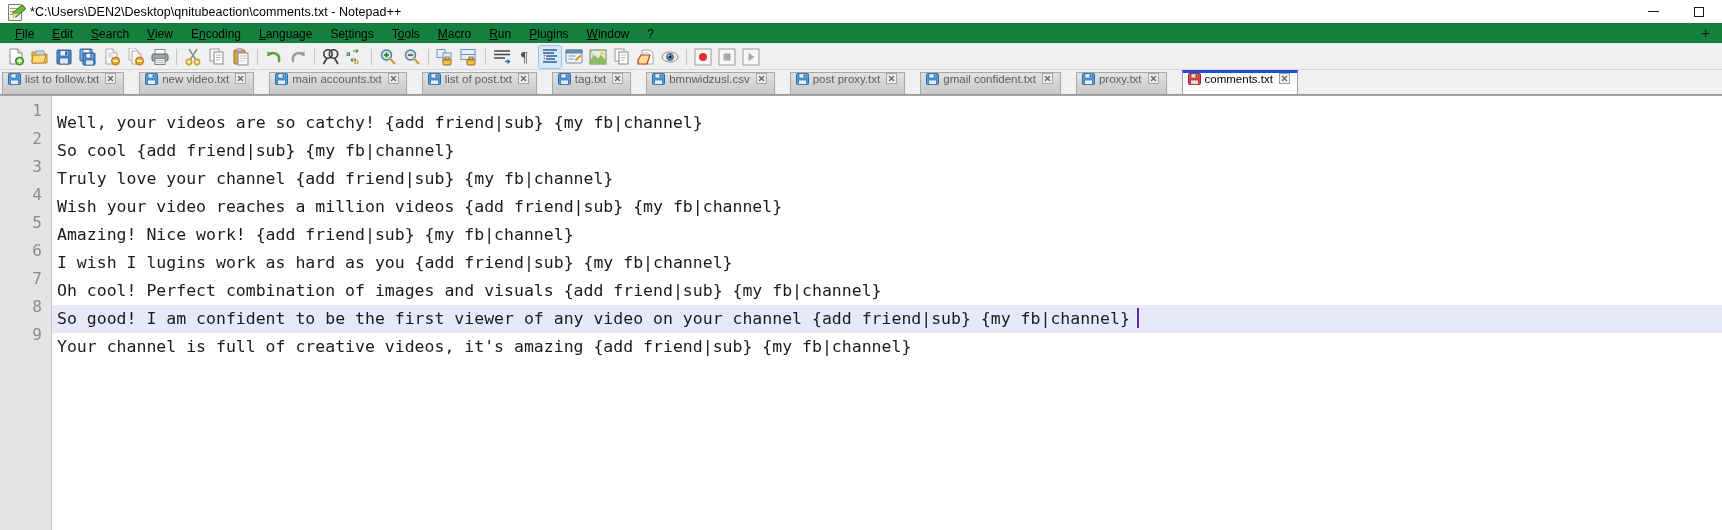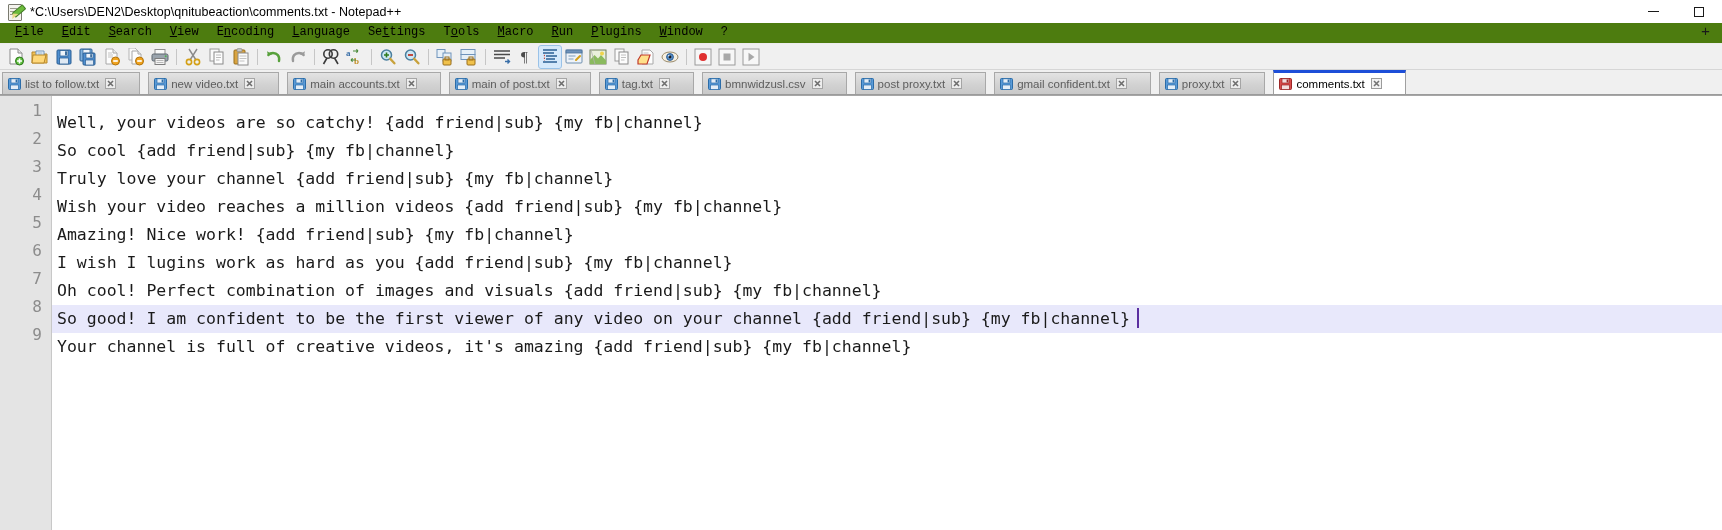--- a/index.html
+++ b/index.html
@@ -39,22 +39,22 @@
   .win-controls{position:absolute;right:0;top:0;height:23px;display:flex;}
   .win-btn{
     width:46px;height:23px;display:flex;align-items:center;justify-content:center;
     cursor:default;
   }
   .min-glyph{width:11px;height:1px;background:#1a1a1a;display:block;}
   .max-glyph{width:10px;height:10px;border:1px solid #1a1a1a;display:block;box-sizing:border-box;}
 
   
   .menubar{
-    height:20px;flex:0 0 20px;background:#4d7c0f;display:flex;align-items:flex-start;
-    position:relative;padding-left:6px;font-family:Liberation Mono, monospace;
+    height:20px;flex:0 0 20px;background:#15803d;display:flex;align-items:flex-end;
+    position:relative;padding-left:6px;
   }
   .menu-item{
     font-size:12px;color:#000;padding:2px 9px 2px 9px;white-space:nowrap;cursor:default;
   }
   .menu-item u{text-decoration:underline;}
   .menu-plus{
     position:absolute;right:12px;top:1px;font-size:15px;color:#1a1a1a;line-height:18px;cursor:default;
   }
 
   
@@ -71,23 +71,23 @@
   .tb svg{display:block;}
   .tbsep{width:1px;height:16px;background:#c6c6c6;margin:0 4px;flex:0 0 1px;}
 
   
   .tabbar{
     height:24px;flex:0 0 24px;background:#f0f0f0;display:flex;align-items:flex-end;
     padding-left:2px;position:relative;overflow:hidden;
     border-bottom:1px solid #9b9b9b;
   }
   .tab{
-    height:22px;display:flex;align-items:center;gap:4px;padding:0 23px 0 5px;
+    height:22px;display:flex;align-items:flex-start;gap:4px;padding:0 7px 0 5px;
     background:linear-gradient(to bottom,#e3e3e3 0%,#d2d2d2 55%,#c9c9c9 100%);
-    border:1px solid #a8a8a8;border-bottom:none;margin-right:8px;
+    border:1px solid #a8a8a8;border-bottom:none;margin-right:15px;
     font-size:11.5px;color:#5d5d5d;white-space:nowrap;cursor:default;
     box-sizing:border-box;position:relative;
   }
   .tab.active{
     background:#ffffff;color:#000;height:24px;border:1px solid #a0a0a0;border-bottom:none;
     border-top:3px solid #1d4ed8;z-index:3;
   }
   .tab .ticon{width:13px;height:12px;position:relative;flex:0 0 13px;}
   .tab .tclose{
     width:11px;height:11px;flex:0 0 11px;position:relative;margin-left:2px;opacity:.85;
@@ -480,21 +480,21 @@
       </div>
       <div class="tab">
         <span class="ticon">
           <svg width="13" height="12" viewBox="0 0 13 12">
             <rect x="0.5" y="0.5" width="12" height="11" rx="1" fill="#5a9bd8" stroke="#2b6ca8" stroke-width="1"></rect>
             <rect x="3" y="0.8" width="7" height="4.2" fill="#e4eef7" stroke="#2b6ca8" stroke-width="0.7"></rect>
             <rect x="7.6" y="1.5" width="1.7" height="2.9" fill="#2b6ca8"></rect>
             <rect x="2.6" y="7" width="7.8" height="4.5" fill="#e4eef7" stroke="#2b6ca8" stroke-width="0.7"></rect>
           </svg>
         </span>
-        <span class="tlabel">main of post.txt</span>
+        <span class="tlabel">list of post.txt</span>
         <span class="tclose">
           <svg width="11" height="11" viewBox="0 0 11 11">
             <rect x="0.5" y="0.5" width="10" height="10" fill="#f2f2f2" stroke="#9d9d9d" stroke-width="1"></rect>
             <path d="M3 3l5 5M8 3l-5 5" stroke="#5c5c5c" stroke-width="1.6"></path>
           </svg>
         </span>
       </div>
       <div class="tab">
         <span class="ticon">
           <svg width="13" height="12" viewBox="0 0 13 12">

